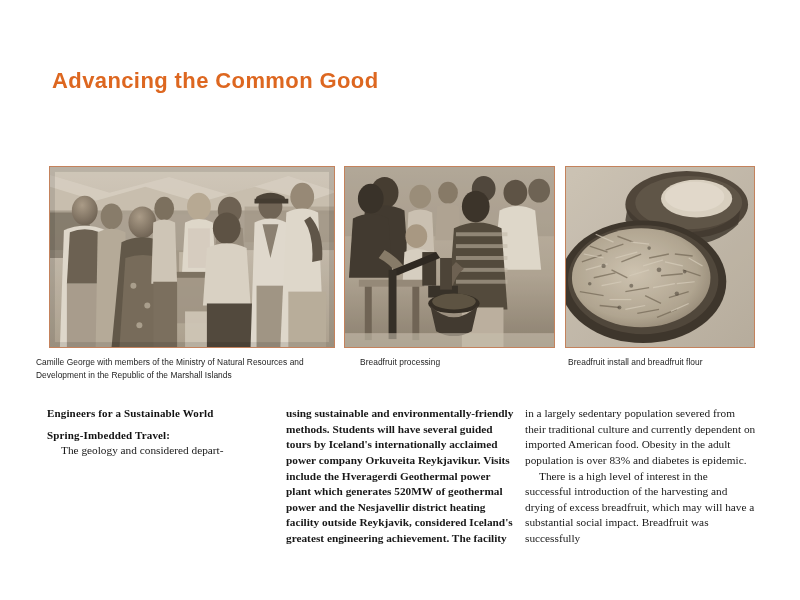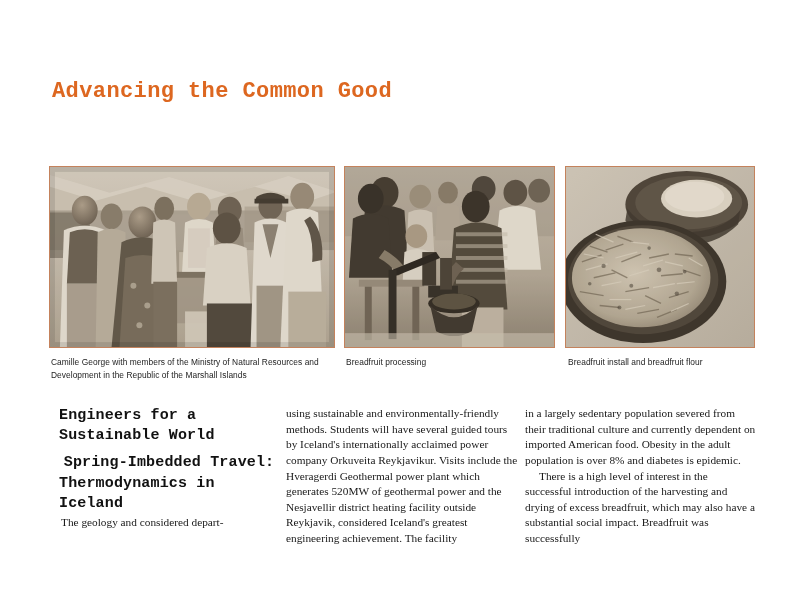--- a/index.html
+++ b/index.html
@@ -34,26 +34,26 @@
     font-family: "Liberation Sans", sans-serif;
     font-weight: bold;
     font-size: 43px;
     letter-spacing: 0.5px;
     line-height: 1.0;
     white-space: nowrap;
   }
   .title .word-dark { color: #111111; }
   .title .word-accent { color: #DD6720; }
   .subtitle {
-    font-family: Liberation Mono, monospace;
+    font-family: Liberation Sans, sans-serif;
     font-weight: bold;
     font-size: 22px;
     color: #DD6720;
     letter-spacing: 0.4px;
-    margin-top: 35px;
+    margin-top: 24px;
     white-space: nowrap;
   }
 
   
   .photo-strip {
     position: absolute;
     left: 49px;
     top: 166px;
     width: 706px;
     height: 182px;
@@ -75,54 +75,54 @@
 
   
   .caption {
     position: absolute;
     font-family: "Liberation Sans", sans-serif;
     font-size: 8.4px;
     line-height: 1.55;
     color: #232323;
     letter-spacing: 0.05px;
   }
-  .cap-1 { left: 51px;  top: 356px; width: 278px; }
-  .cap-2 { left: 346px; top: 356px; width: 205px; }
+  .cap-1 { left: 36px;  top: 356px; width: 278px; }
+  .cap-2 { left: 360px; top: 356px; width: 205px; }
   .cap-3 { left: 568px; top: 356px; width: 200px; }
 
   
   .columns {
     position: absolute;
     left: 47px;
     top: 406px;
     width: 710px;
     height: 194px;
     overflow: hidden;
   }
   .col {
     position: absolute;
     top: 0;
     width: 232px;
     height: 194px;
     overflow: hidden;
   }
   .col-1 { left: 0px; }
-  .col-2 { left: 239px; }
+  .col-2 { left: 239px; font-weight: bold; }
   .col-3 { left: 478px; }
 
   .subhead {
-    font-family: Liberation Mono, monospace;
+    font-family: Liberation Serif, serif;
     font-weight: bold;
-    font-size: 15px;
+    font-size: 11px;
     line-height: 1.33;
     color: #111111;
     letter-spacing: 0.15px;
-    margin: 0 0 1px 12px;
-  }
-  .subhead.spaced { margin-top: 7px; text-align: center; }
+    margin: 0 0 1px 0;
+  }
+  .subhead.spaced { margin-top: 7px; }
   .para {
     font-family: "Liberation Serif", serif;
     font-size: 11.3px;
     line-height: 1.385;
     color: #181818;
     margin: 0;
     text-indent: 14px;
     text-align: left;
   }
   .para.cont { text-indent: 0; }
@@ -357,27 +357,26 @@
 
   <div class="caption cap-1">Camille George with members of the Ministry of Natural Resources and Development in the Republic of the Marshall Islands</div>
   <div class="caption cap-2">Breadfruit processing</div>
   <div class="caption cap-3">Breadfruit install and breadfruit flour</div>
 
   <div class="columns">
 
     <div class="col col-1">
       <div class="subhead">Engineers for a Sustainable World</div>
       <div class="subhead spaced">Spring-Imbedded Travel:</div>
-      <div class="subhead">Thermodynamics in Iceland</div>
       <p class="para">The geology and considered depart-</p>
     </div>
 
     <div class="col col-2">
       <p class="para cont">using sustainable and environmentally-friendly methods. Students will have several guided tours by Iceland's internationally acclaimed power company Orkuveita Reykjavikur. Visits include the Hveragerdi Geothermal power plant which generates 520MW of geothermal power and the Nesjavellir district heating facility outside Reykjavik, considered Iceland's greatest engineering achievement. The facility</p>
     </div>
 
     <div class="col col-3">
-      <p class="para cont">in a largely sedentary population severed from their traditional culture and currently dependent on imported American food. Obesity in the adult population is over 8% and diabetes is epidemic.</p>
-      <p class="para">There is a high level of interest in the successful introduction of the harvesting and drying of excess breadfruit, which may also have a substantial social impact. Breadfruit was successfully</p>
+      <p class="para cont">in a largely sedentary population severed from their traditional culture and currently dependent on imported American food. Obesity in the adult population is over 83% and diabetes is epidemic.</p>
+      <p class="para">There is a high level of interest in the successful introduction of the harvesting and drying of excess breadfruit, which may will have a substantial social impact. Breadfruit was successfully</p>
     </div>
 
   </div>
 </div>
 
 </body></html>

